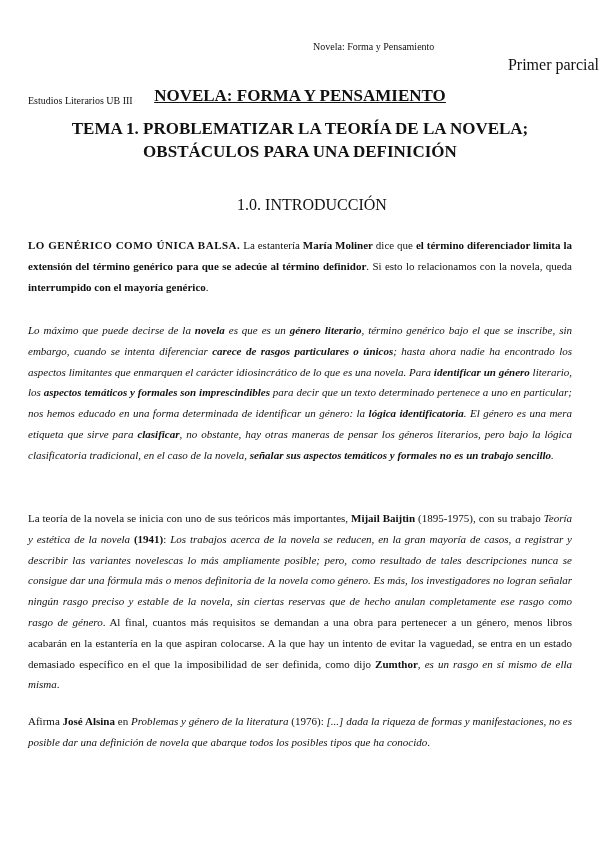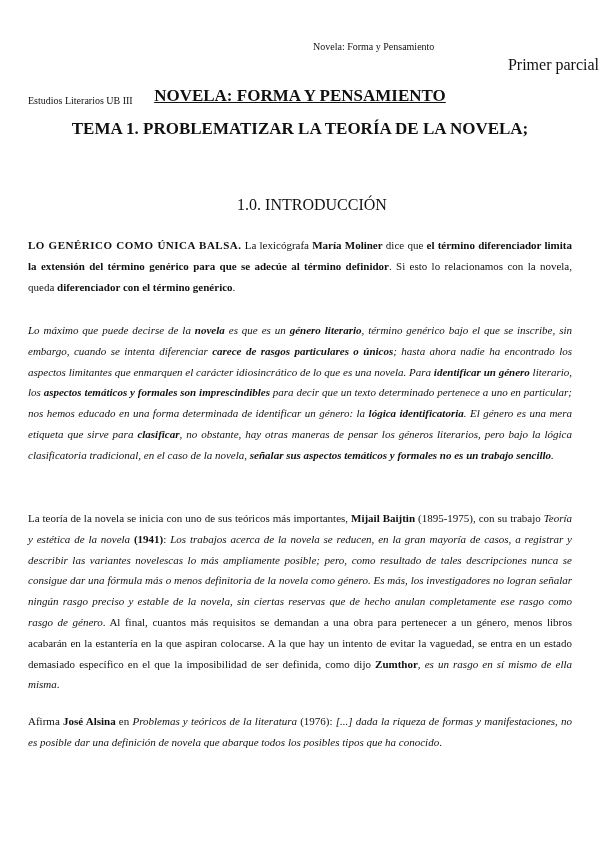--- a/index.html
+++ b/index.html
@@ -95,25 +95,25 @@
 <body>
 
 <div class="page">
 
   <div class="hdr-center">Novela: Forma y Pensamiento</div>
   <div class="hdr-left">Estudios Literarios UB III</div>
   <div class="hdr-right">Primer parcial</div>
 
   <h1 class="doc-title">NOVELA: FORMA Y PENSAMIENTO</h1>
 
-  <h2 class="tema-title"><span>TEMA 1. PROBLEMATIZAR LA TEORÍA DE LA NOVELA;</span><br></h2>
+  <h2 class="tema-title"><span>TEMA 1. PROBLEMATIZAR LA TEORÍA DE LA NOVELA;</span><br><span>OBSTÁCULOS PARA UNA DEFINICIÓN</span></h2>
 
   <h3 class="section-title">1.0. INTRODUCCIÓN</h3>
 
-  <p class="para p1"><span class="caps-bold">LO GENÉRICO COMO ÚNICA BALSA.</span><span> La lexicógrafa </span><b>María Moliner</b><span> dice que </span><b>el término diferenciador limita la extensión del término genérico para que se adecúe al término definidor</b><span>. Si esto lo relacionamos con la novela, queda </span><b>diferenciador con el término genérico</b><span>.</span></p>
+  <p class="para p1"><span class="caps-bold">LO GENÉRICO COMO ÚNICA BALSA.</span><span> La estantería </span><b>María Moliner</b><span> dice que </span><b>el término diferenciador limita la extensión del término genérico para que se adecúe al término definidor</b><span>. Si esto lo relacionamos con la novela, queda </span><b>interrumpido con el mayoría genérico</b><span>.</span></p>
 
   <p class="para p2"><span>Lo máximo que puede decirse de la </span><b>novela</b><span> es que es un </span><b>género literario</b><span>, término genérico bajo el que se inscribe, sin embargo, cuando se intenta diferenciar </span><b>carece de rasgos particulares o únicos</b><span>; hasta ahora nadie ha encontrado los aspectos limitantes que enmarquen el carácter idiosincrático de lo que es una novela. Para </span><b>identificar un género</b><span> literario, los </span><b>aspectos temáticos y formales son imprescindibles</b><span> para decir que un texto determinado pertenece a uno en particular; nos hemos educado en una forma determinada de identificar un género: la </span><b>lógica identificatoria</b><span>. El género es una mera etiqueta que sirve para </span><b>clasificar</b><span>, no obstante, hay otras maneras de pensar los géneros literarios, pero bajo la lógica clasificatoria tradicional, en el caso de la novela, </span><b>señalar sus aspectos temáticos y formales no es un trabajo sencillo</b><span>.</span></p>
 
   <p class="para p3"><span>La teoría de la novela se inicia con uno de sus teóricos más importantes, </span><b>Mijail Baijtin</b><span> (1895-1975), con su trabajo </span><i>Teoría y estética de la novela</i><span> </span><b>(1941)</b><span>: </span><i>Los trabajos acerca de la novela se reducen, en la gran mayoría de casos, a registrar y describir las variantes novelescas lo más ampliamente posible; pero, como resultado de tales descripciones nunca se consigue dar una fórmula más o menos definitoria de la novela como género. Es más, los investigadores no logran señalar ningún rasgo preciso y estable de la novela, sin ciertas reservas que de hecho anulan completamente ese rasgo como rasgo de género</i><span>. Al final, cuantos más requisitos se demandan a una obra para pertenecer a un género, menos libros acabarán en la estantería en la que aspiran colocarse. A la que hay un intento de evitar la vaguedad, se entra en un estado demasiado específico en el que la imposibilidad de ser definida, como dijo </span><b>Zumthor</b><span>, </span><i>es un rasgo en sí mismo de ella misma</i><span>.</span></p>
 
-  <p class="para p4"><span>Afirma </span><b>José Alsina</b><span> en </span><i>Problemas y teóricos de la literatura</i><span> (1976): </span><i>[...] dada la riqueza de formas y manifestaciones, no es posible dar una definición de novela que abarque todos los posibles tipos que ha conocido</i><span>.</span></p>
+  <p class="para p4"><span>Afirma </span><b>José Alsina</b><span> en </span><i>Problemas y género de la literatura</i><span> (1976): </span><i>[...] dada la riqueza de formas y manifestaciones, no es posible dar una definición de novela que abarque todos los posibles tipos que ha conocido</i><span>.</span></p>
 
 </div>
 
 </body></html>

